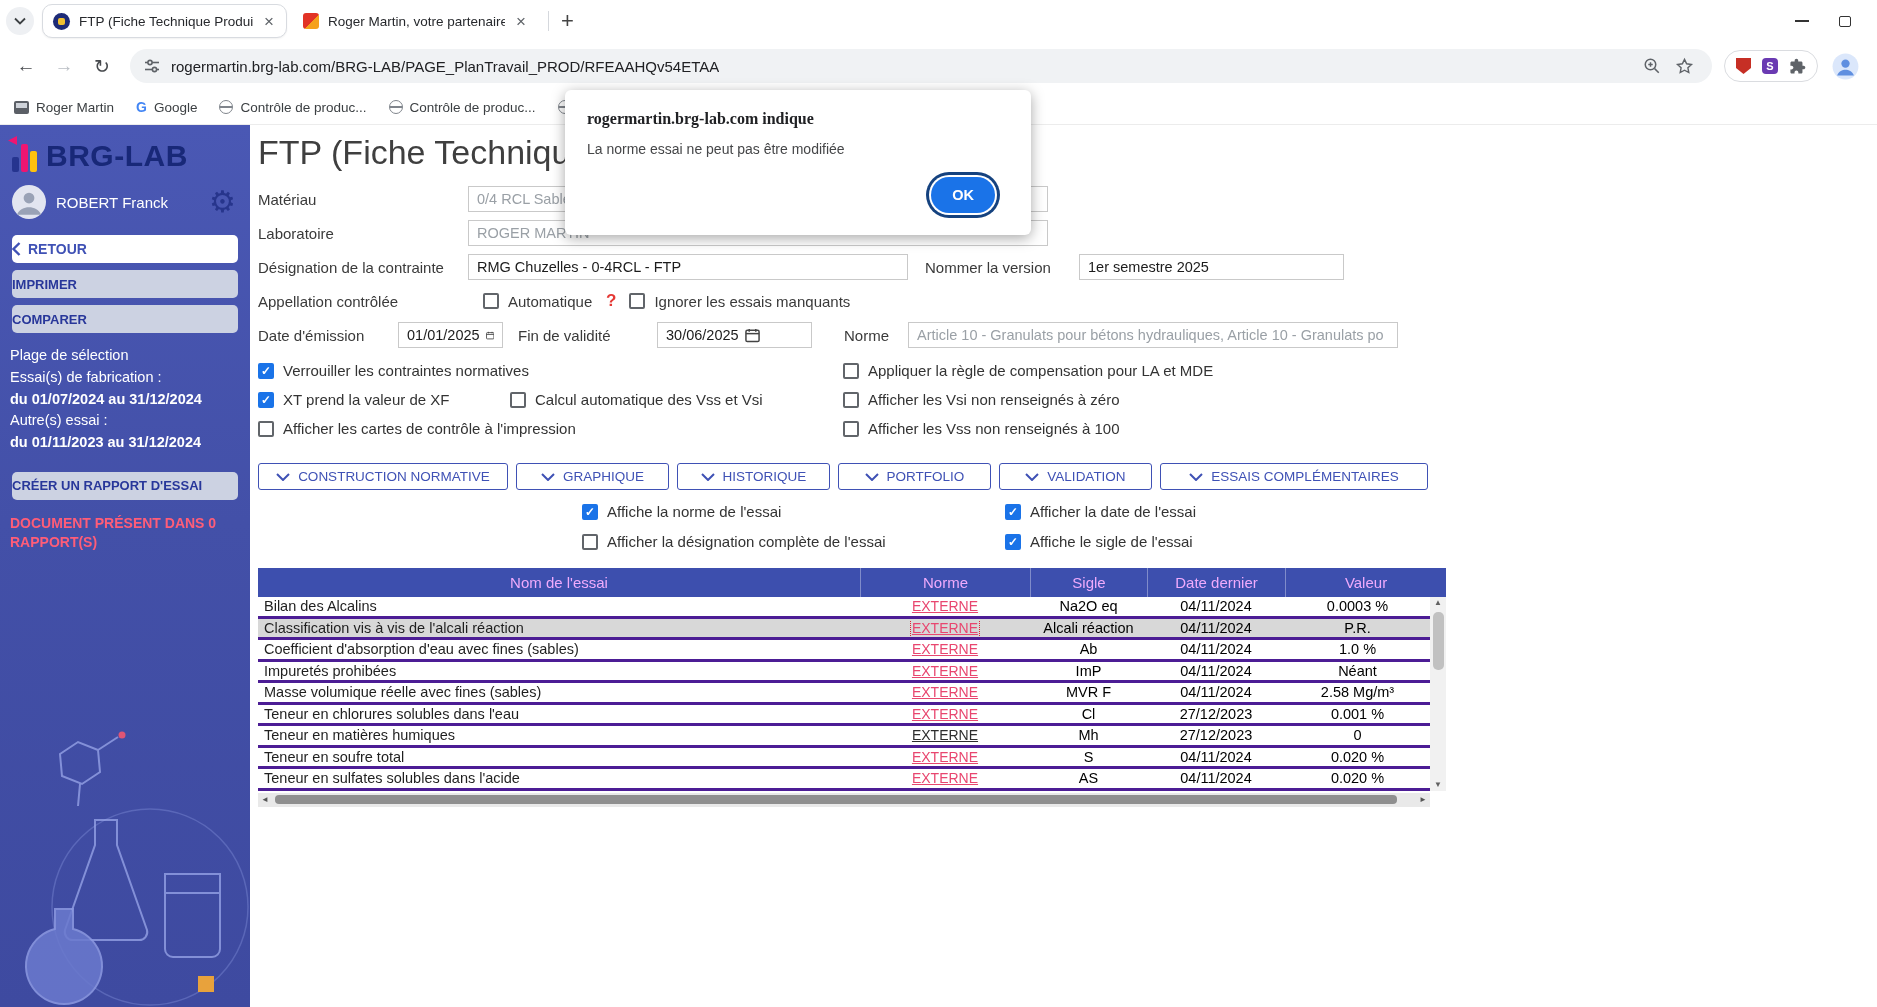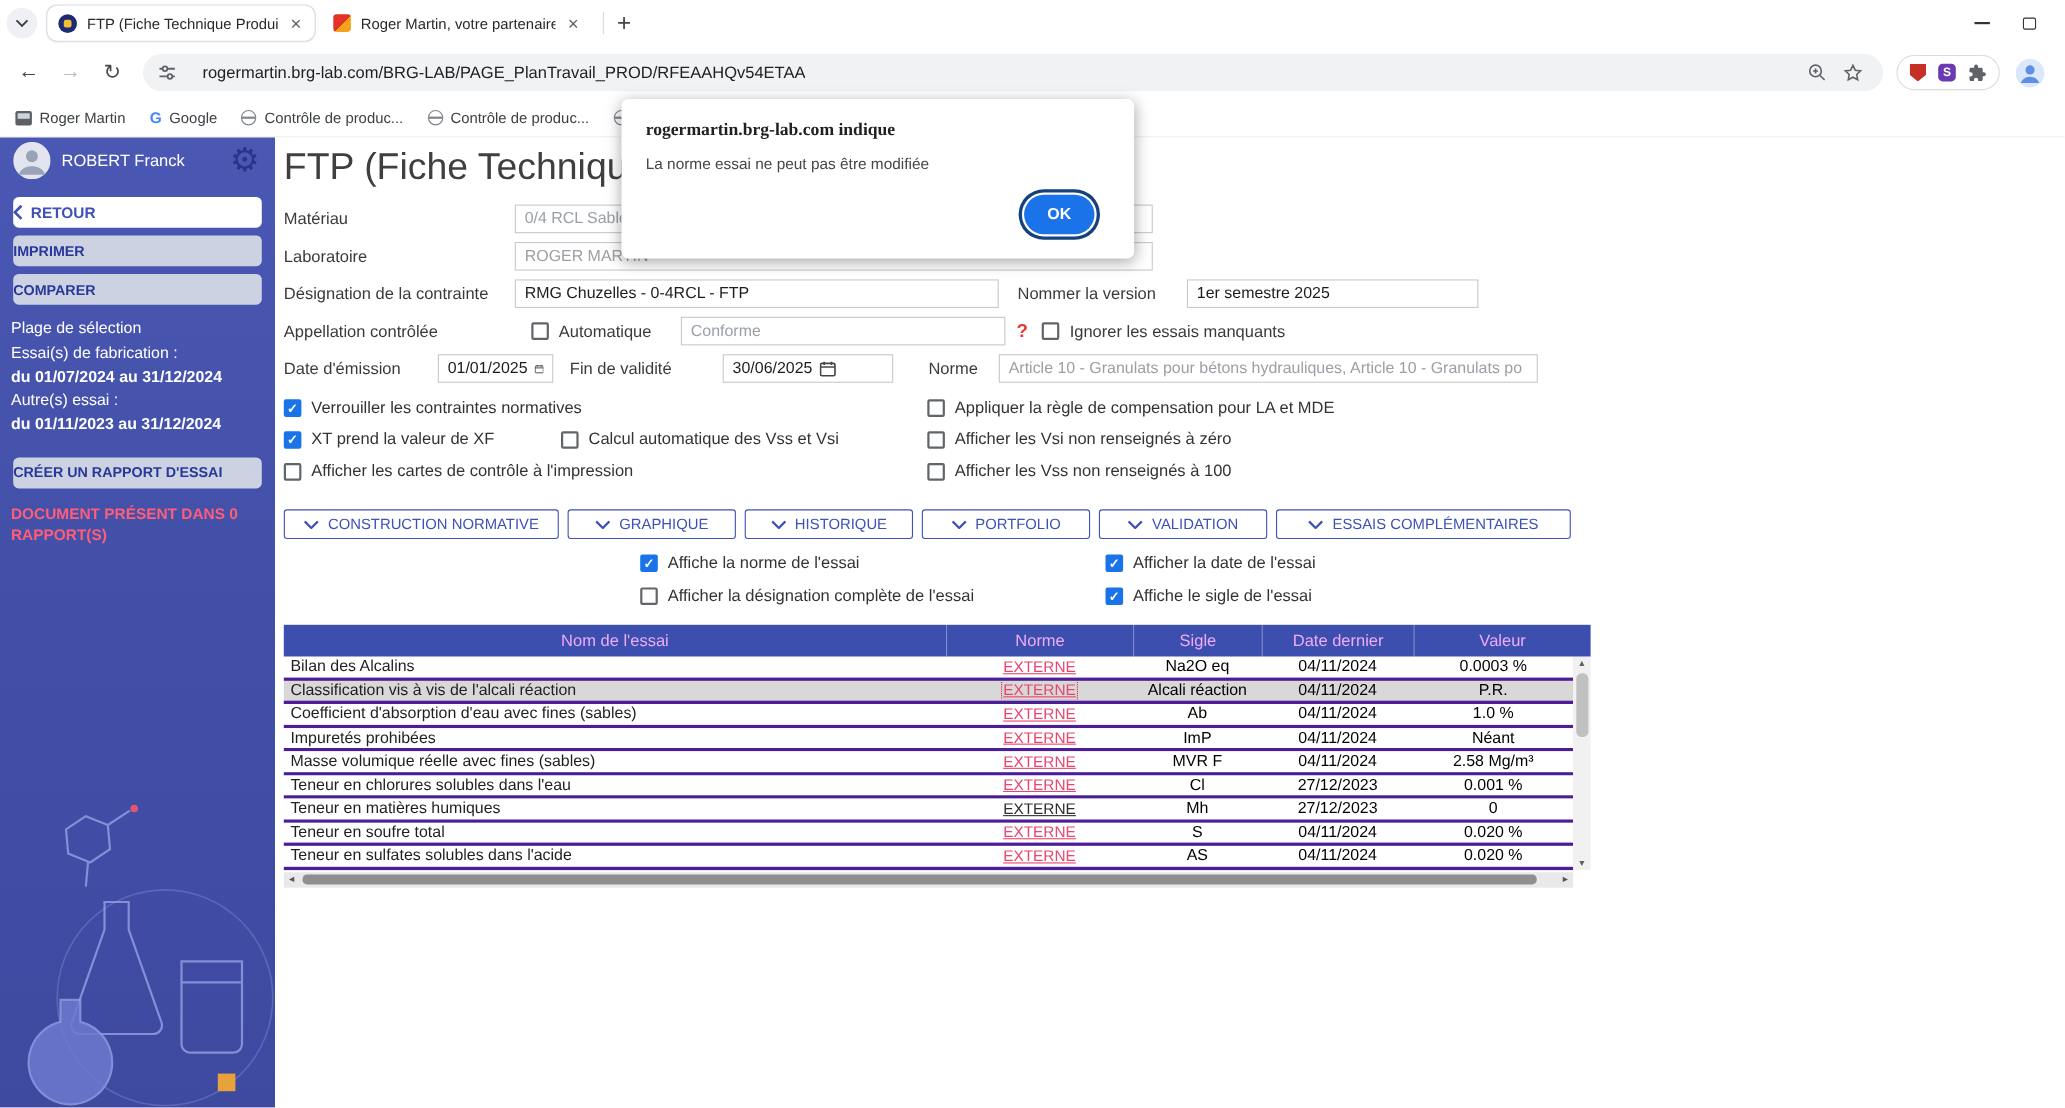--- a/index.html
+++ b/index.html
@@ -18,21 +18,21 @@
   .fav2 { width:16px; height:16px; border-radius:3px; background:linear-gradient(135deg,#e23325 55%,#f5a11c 55%); flex:0 0 auto; }
   .newtab { font-size:22px; color:#444; margin-left:12px; cursor:pointer; }
   .tsep { width:1px; height:20px; background:#d5d8dd; margin-left:10px; }
   .winctl { margin-left:auto; display:flex; align-items:center; gap:30px; padding-right:26px; }
   .wmin { width:14px; height:2px; background:#333; }
   .wmax { width:12px; height:11px; border:1.6px solid #333; border-radius:2px; }
 
   .toolbar { height:48px; display:flex; align-items:center; gap:6px; padding:0 10px; background:#fff; }
   .navbtn { width:32px; height:32px; border-radius:50%; display:flex; align-items:center; justify-content:center; font-size:19px; color:#46494d; cursor:pointer; }
   .navbtn.disabled { color:#b9bdc3; }
-  .omnibox { flex:1; height:34px; background:#f0f2f4; border-radius:17px; display:flex; align-items:center; gap:24px; padding:0 14px; margin:0 6px; }
+  .omnibox { flex:1; height:34px; background:#f0f2f4; border-radius:17px; display:flex; align-items:center; gap:11px; padding:0 14px; margin:0 6px; }
   .urltext { font-size:15px; color:#202124; white-space:nowrap; overflow:hidden; }
   .obx-right { display:flex; align-items:center; gap:14px; margin-left:auto; padding-right:4px; }
   .ext-pill { height:32px; border:1px solid #dadce0; border-radius:16px; display:flex; align-items:center; gap:11px; padding:0 11px; background:#fff; }
   .shield { width:15px; height:16px; background:#c62f25; clip-path:polygon(50% 100%,0 62%,0 0,100% 0,100% 62%); cursor:pointer; }
   .psq { width:16px; height:16px; border-radius:4px; background:#6a3ab2; color:#fff; font-size:11px; font-weight:bold; display:flex; align-items:center; justify-content:center; cursor:pointer; }
   .iconbtn { cursor:pointer; display:flex; align-items:center; }
 
   .bookmarks { height:35px; display:flex; align-items:center; gap:22px; padding:0 14px; background:#fff; border-bottom:1px solid #ececec; }
   .bm { display:flex; align-items:center; gap:7px; font-size:13.5px; color:#3c4043; cursor:pointer; white-space:nowrap; }
   .bm-ico-page { width:15px; height:13px; background:#5b5f66; border-radius:2px; position:relative; }
@@ -219,20 +219,28 @@
       </span>
     <span class="bm">
         <span class="bm-globe"></span>
         <span>Ad</span>
       </span>
   </div>
 
   <div class="content">
 
     <div class="sidebar">
+      <div class="logo-row">
+        <span class="logo-ico">
+            <i class="lb1"></i>
+            <i class="lb2"></i>
+            <i class="lb3"></i>
+          </span>
+        <span class="logo-text">BRG-LAB</span>
+      </div>
       <div class="user-row">
         <svg width="34" height="34" viewBox="0 0 24 24">
             <circle cx="12" cy="12" r="12" fill="#e2e5f0"></circle>
             <circle cx="12" cy="9.2" r="3.8" fill="#99a2b6"></circle>
             <path d="M3.5 21c1.6-4 5-5.3 8.5-5.3s6.9 1.3 8.5 5.3" fill="#99a2b6"></path>
           </svg>
         <span class="user-name">ROBERT Franck</span>
         <span class="gear">⚙</span>
       </div>
       <div class="sbtn white">
@@ -291,21 +299,20 @@
         <span class="flabel">Désignation de la contrainte</span>
         <span class="field" style="width:440px;">RMG Chuzelles - 0-4RCL - FTP</span>
         <span style="margin-left:17px; width:130px;">Nommer la version</span>
         <span class="field" style="margin-left:24px; width:265px;">1er semestre 2025</span>
       </div>
 
       <div class="frow">
         <span class="flabel">Appellation contrôlée</span>
         <span class="cb" style="margin-left:15px;"></span>
         <span style="margin-left:9px; width:88px;">Automatique</span>
-        <span class="field disabled" style="margin-left:23px; width:295px;">Conforme</span>
         <span class="help">?</span>
         <span class="cb" style="margin-left:13px;"></span>
         <span style="margin-left:9px;">Ignorer les essais manquants</span>
       </div>
 
       <div class="frow">
         <span style="width:140px;">Date d'émission</span>
         <span class="field datefield" style="width:105px;">
           <span>01/01/2025</span>
           <svg width="15" height="15" viewBox="0 0 16 16">

